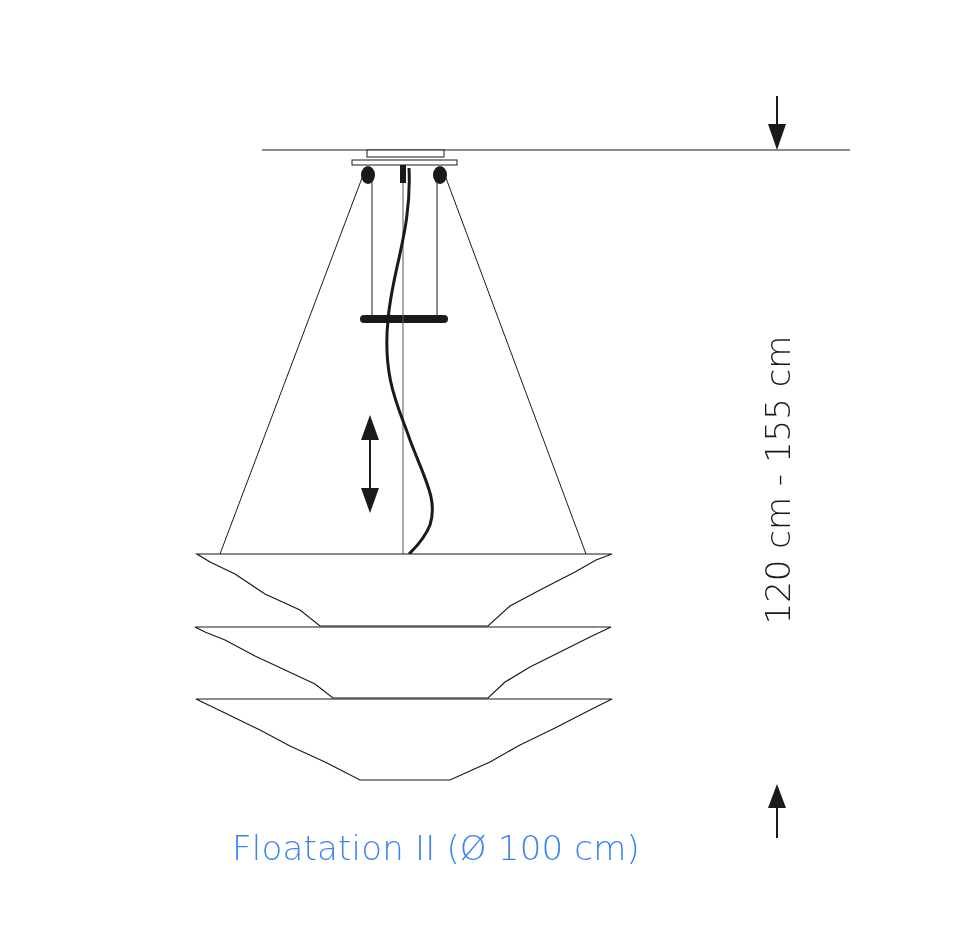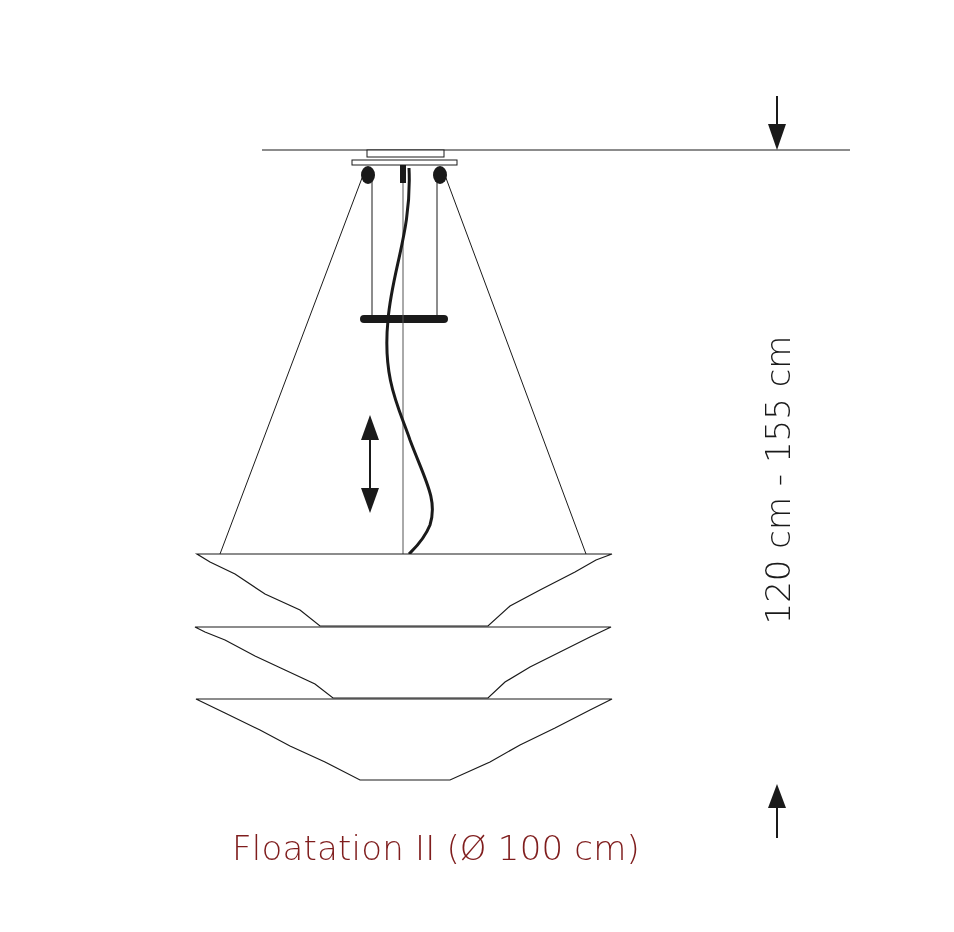--- a/index.html
+++ b/index.html
@@ -1,18 +1,18 @@
 <!DOCTYPE html>
 <html><head>
 <meta charset="utf-8">
 <style>
   html, body { margin:0; padding:0; background:#ffffff; }
   body { width:954px; height:932px; position:relative; overflow:hidden; font-family:"DejaVu Sans", sans-serif; }
   #drawing { position:absolute; left:0; top:0; }
-  .caption { position:absolute; left:232px; top:828px; font-size:34px; color:#7f1d1d; font-weight:300; letter-spacing:0.2px; white-space:nowrap; font-family:"DejaVu Sans", sans-serif; }
+  .caption { position:absolute; left:232px; top:828px; font-size:34px; color:#3b82f6; font-weight:300; letter-spacing:0.2px; white-space:nowrap; font-family:"DejaVu Sans", sans-serif; }
   .dim-label { position:absolute; left:778px; top:480px; transform:translate(-50%,-50%) rotate(-90deg); font-size:34px; color:#1a1a1a; white-space:nowrap; font-family:"DejaVu Sans", sans-serif; font-weight:300; }
 </style>
 </head>
 <body>
 
 <svg id="drawing" width="954" height="932" viewBox="0 0 954 932">
 
   <line x1="262" y1="150" x2="850" y2="150" stroke="#1a1a1a" stroke-width="1.2"></line>
 
   <rect x="367" y="150" width="77" height="7" fill="#fff" stroke="#1a1a1a" stroke-width="1"></rect>

